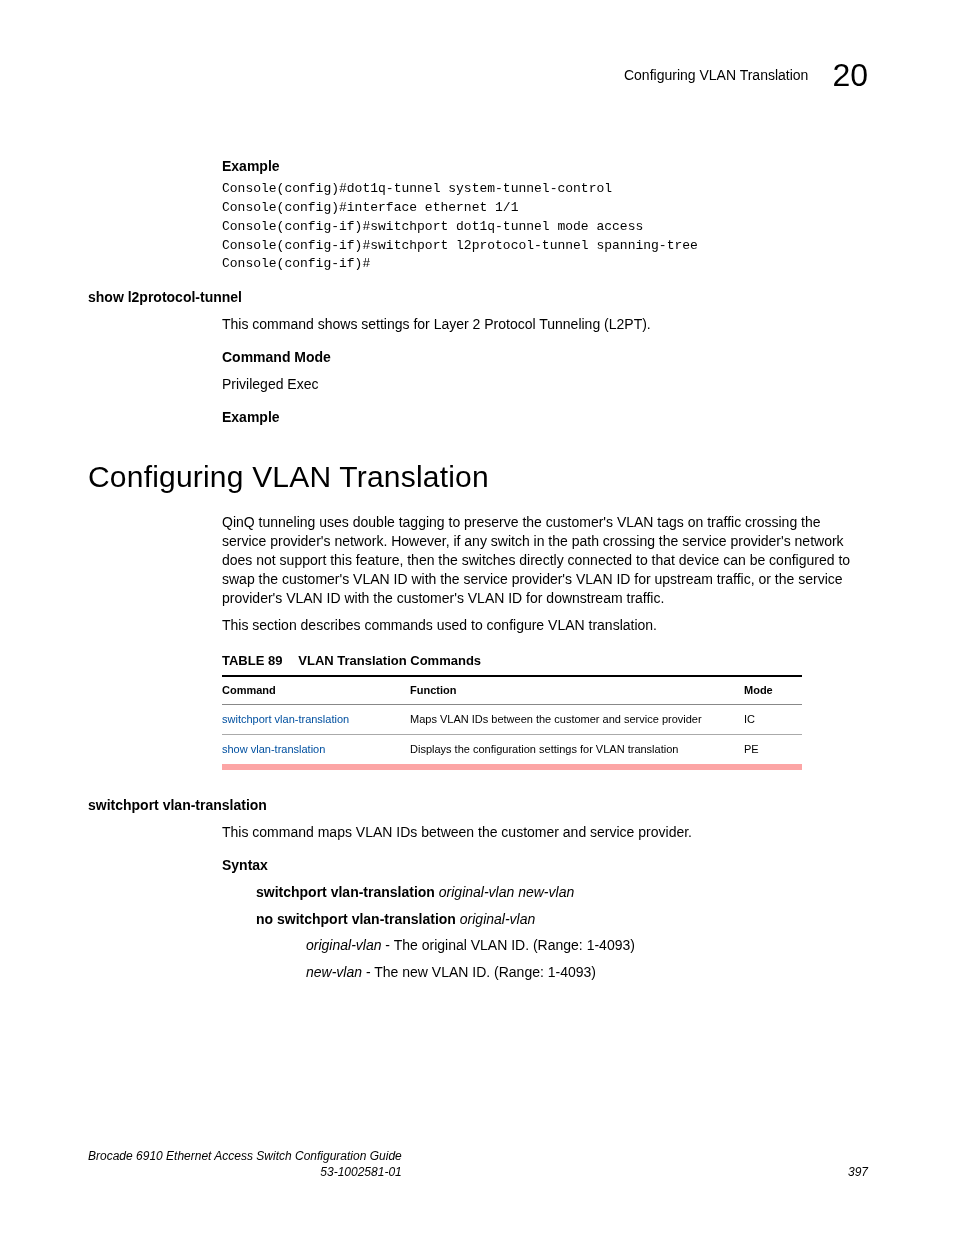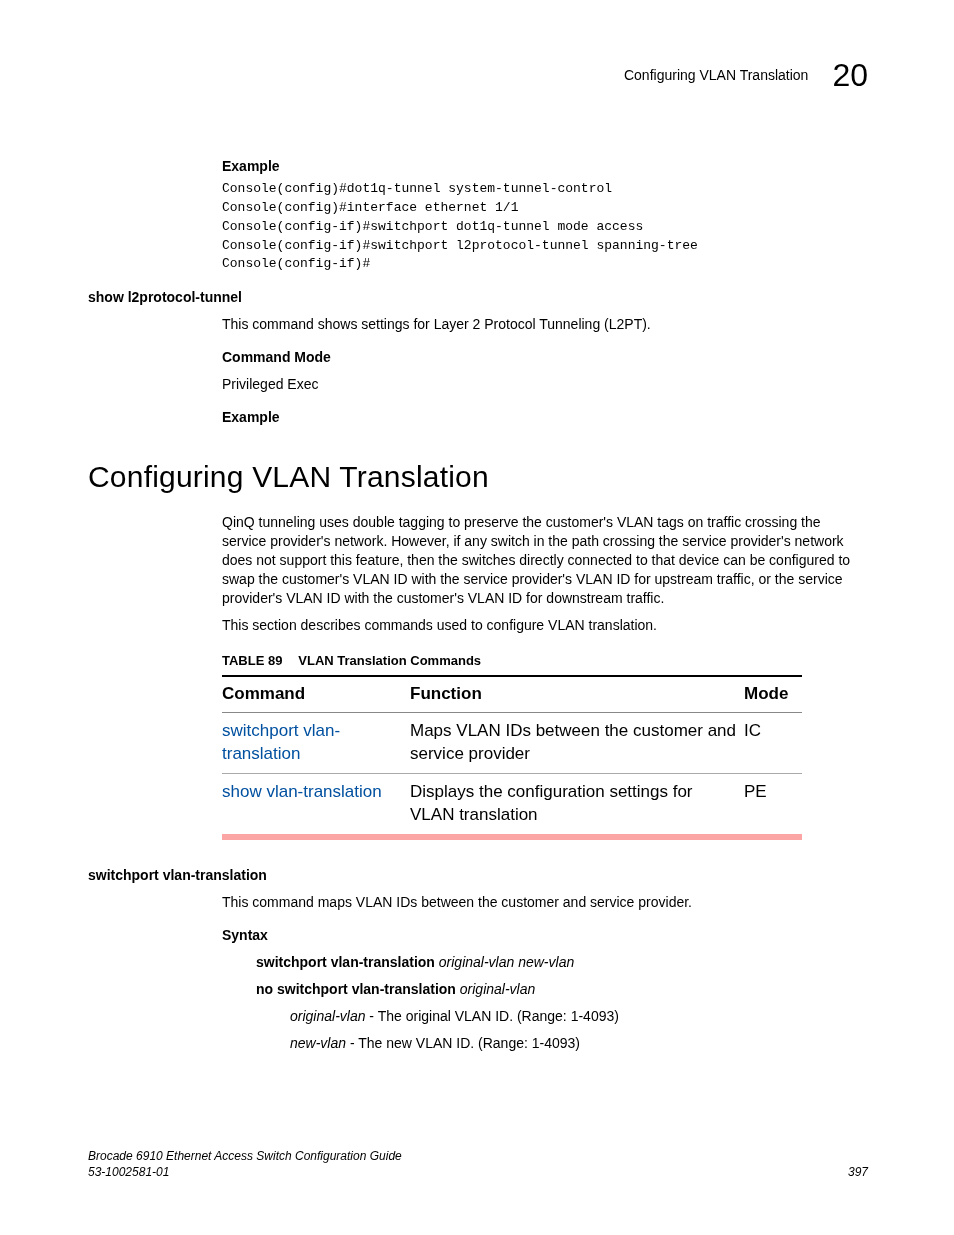--- a/index.html
+++ b/index.html
@@ -60,52 +60,53 @@
   }
   .table-caption .tbl-title {
     font-family: "Helvetica Neue", Arial, sans-serif;
     font-weight: bold;
     font-size: 13px;
   }
   table.cmd-table {
     border-collapse: collapse;
     width: 580px;
     margin-top: 6px;
-    font-size: 17px;
+    font-size: 11px;
   }
   table.cmd-table th {
     text-align: left;
     font-weight: bold;
     border-top: 2px solid #000;
     border-bottom: 1px solid #888;
     padding: 6px 8px 6px 0;
   }
   table.cmd-table td {
     border-bottom: 1px solid #aaa;
     padding: 7px 8px 7px 0;
     vertical-align: top;
   }
   table.cmd-table tr:last-child td {
     border-bottom: 6px solid #fca5a5;
     margin-left: 32px;
   }
   a.xref { color: #0050a0; text-decoration: none; }
   .syntax-block { margin-left: 34px; }
-  .syntax-block .deeper { margin-left: 34px; }
+  .syntax-block .deeper { margin-left: 50px; }
   .italic { font-style: italic; }
   .footer {
     position: absolute;
     left: 88px;
     bottom: 55px;
     width: 780px;
     font-style: italic;
     font-size: 12px;
     display: flex;
     justify-content: space-between;
     align-items: flex-end;
+    text-align: right;
   }
   .footer .right { font-style: italic; }
 </style>
 </head>
 <body>
 
 <div class="page">
 
   <div class="running-head">
     <span class="title">Configuring VLAN Translation</span>

